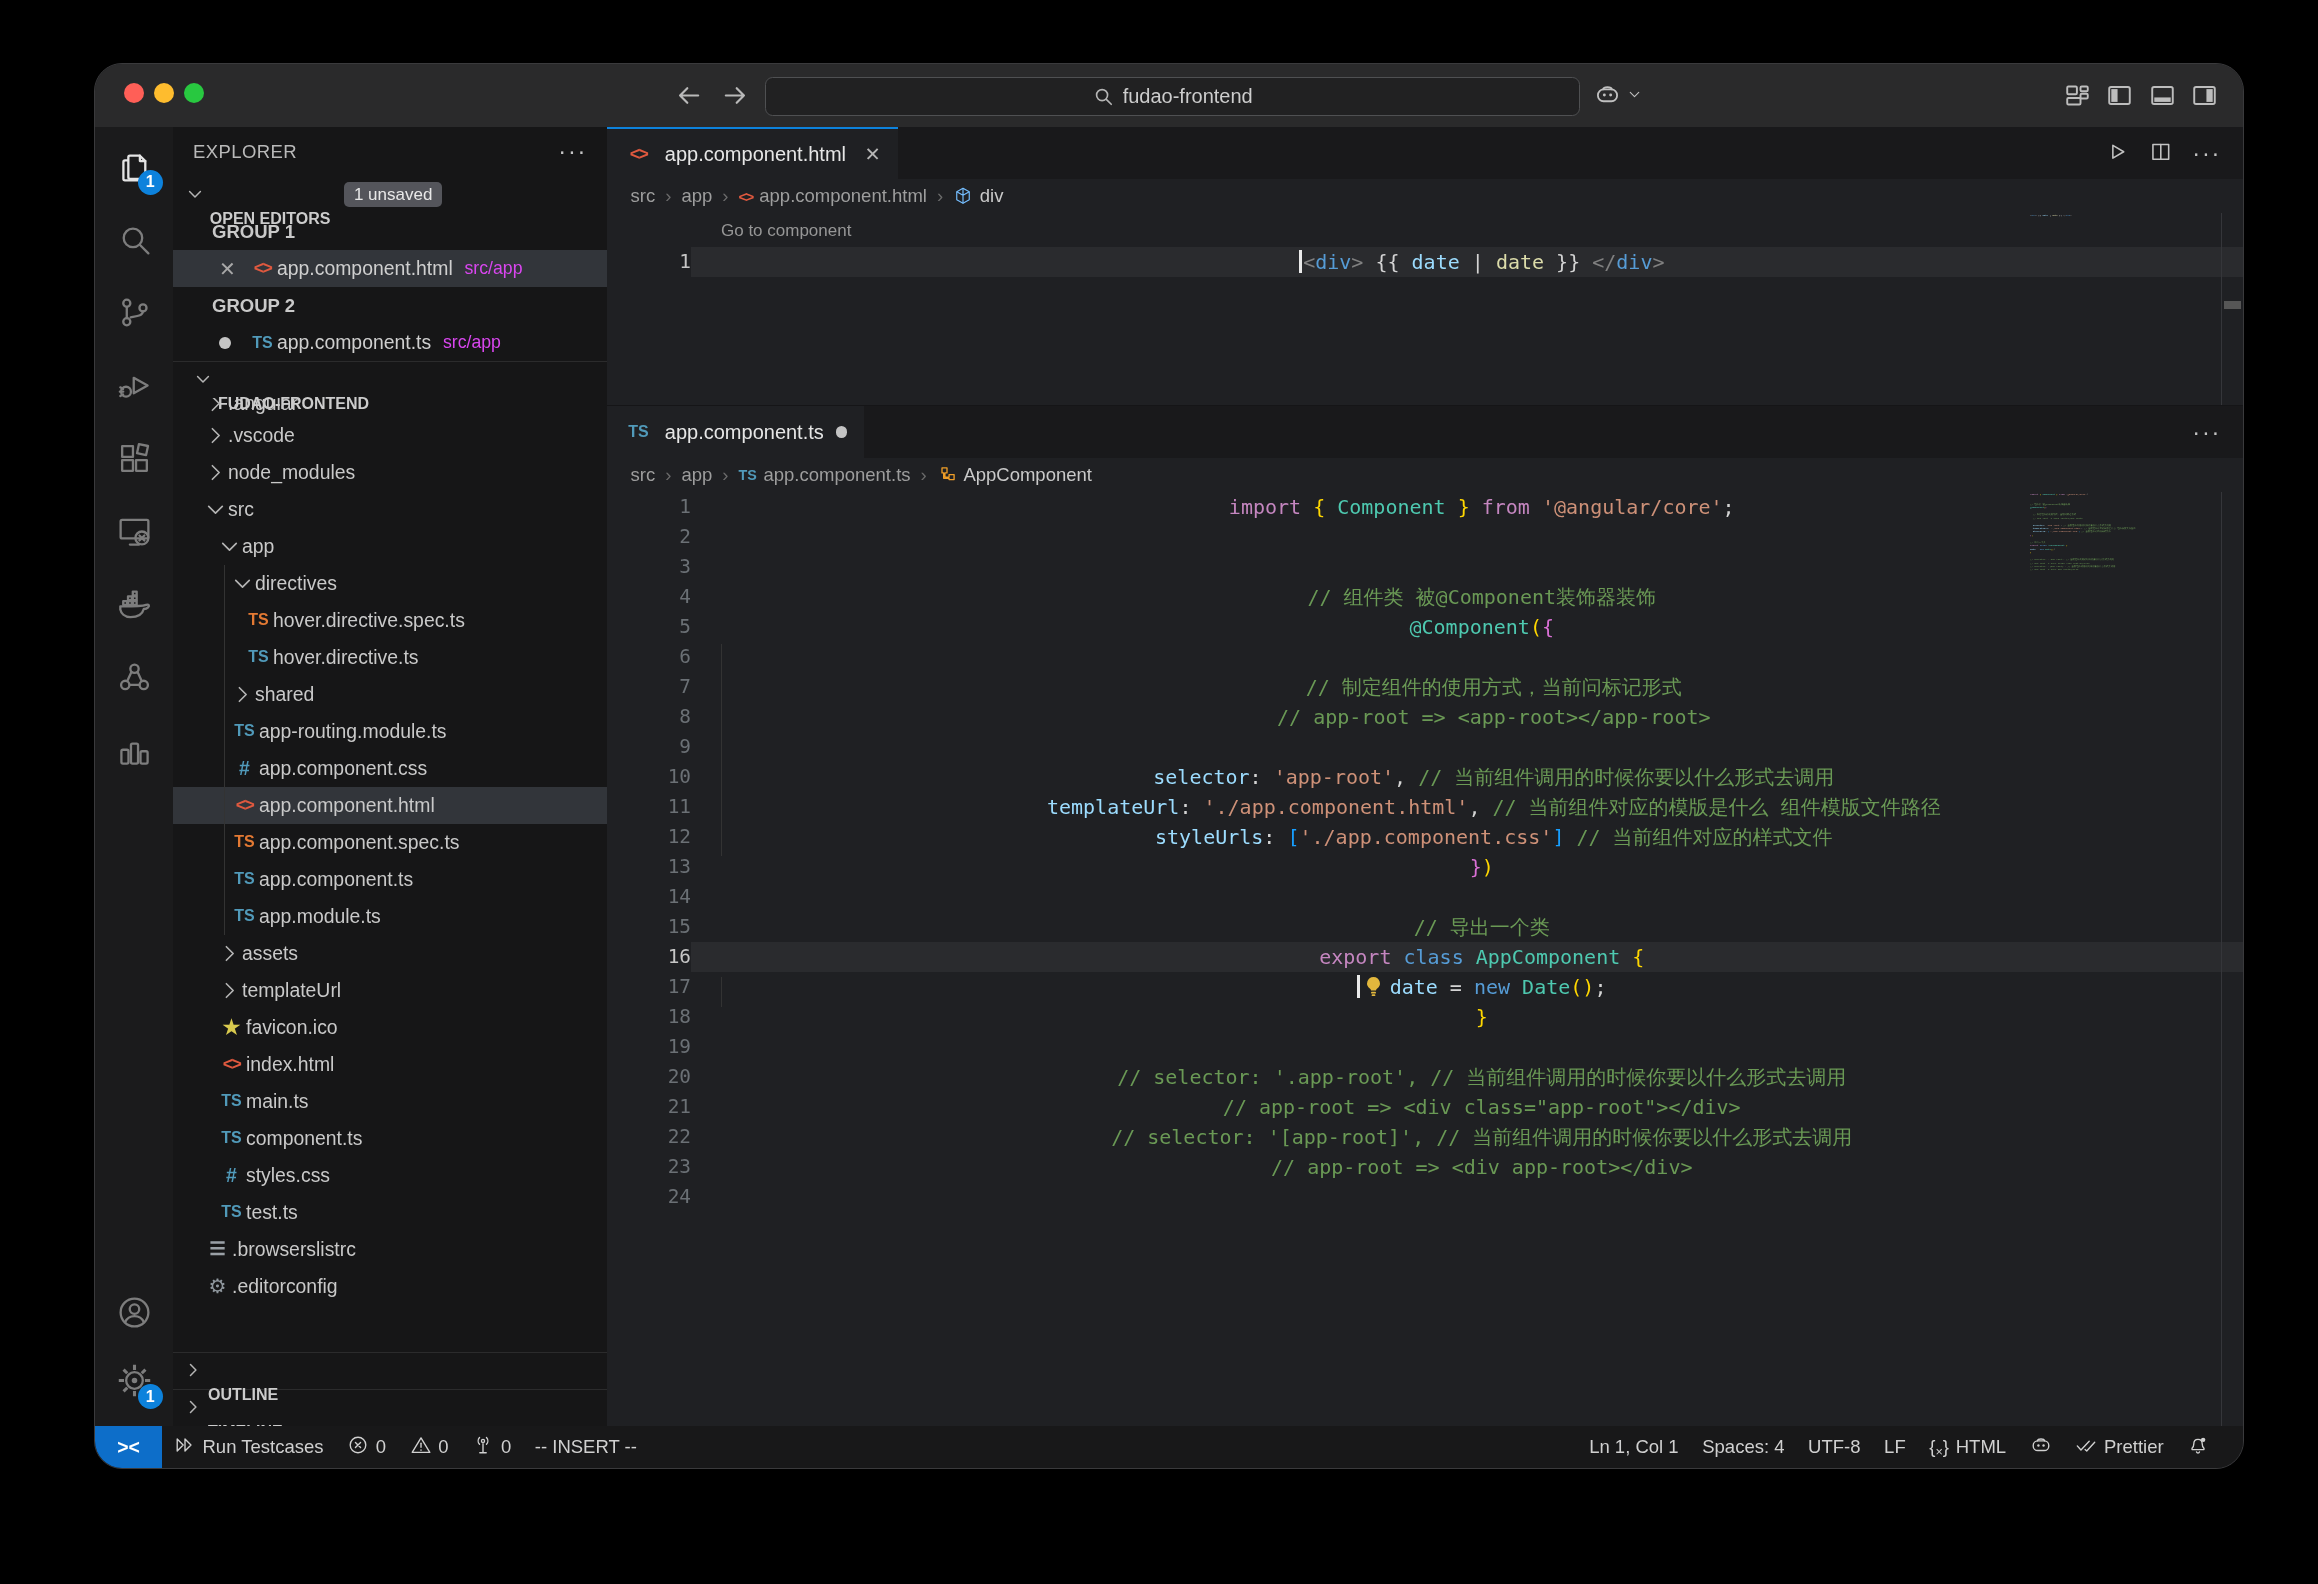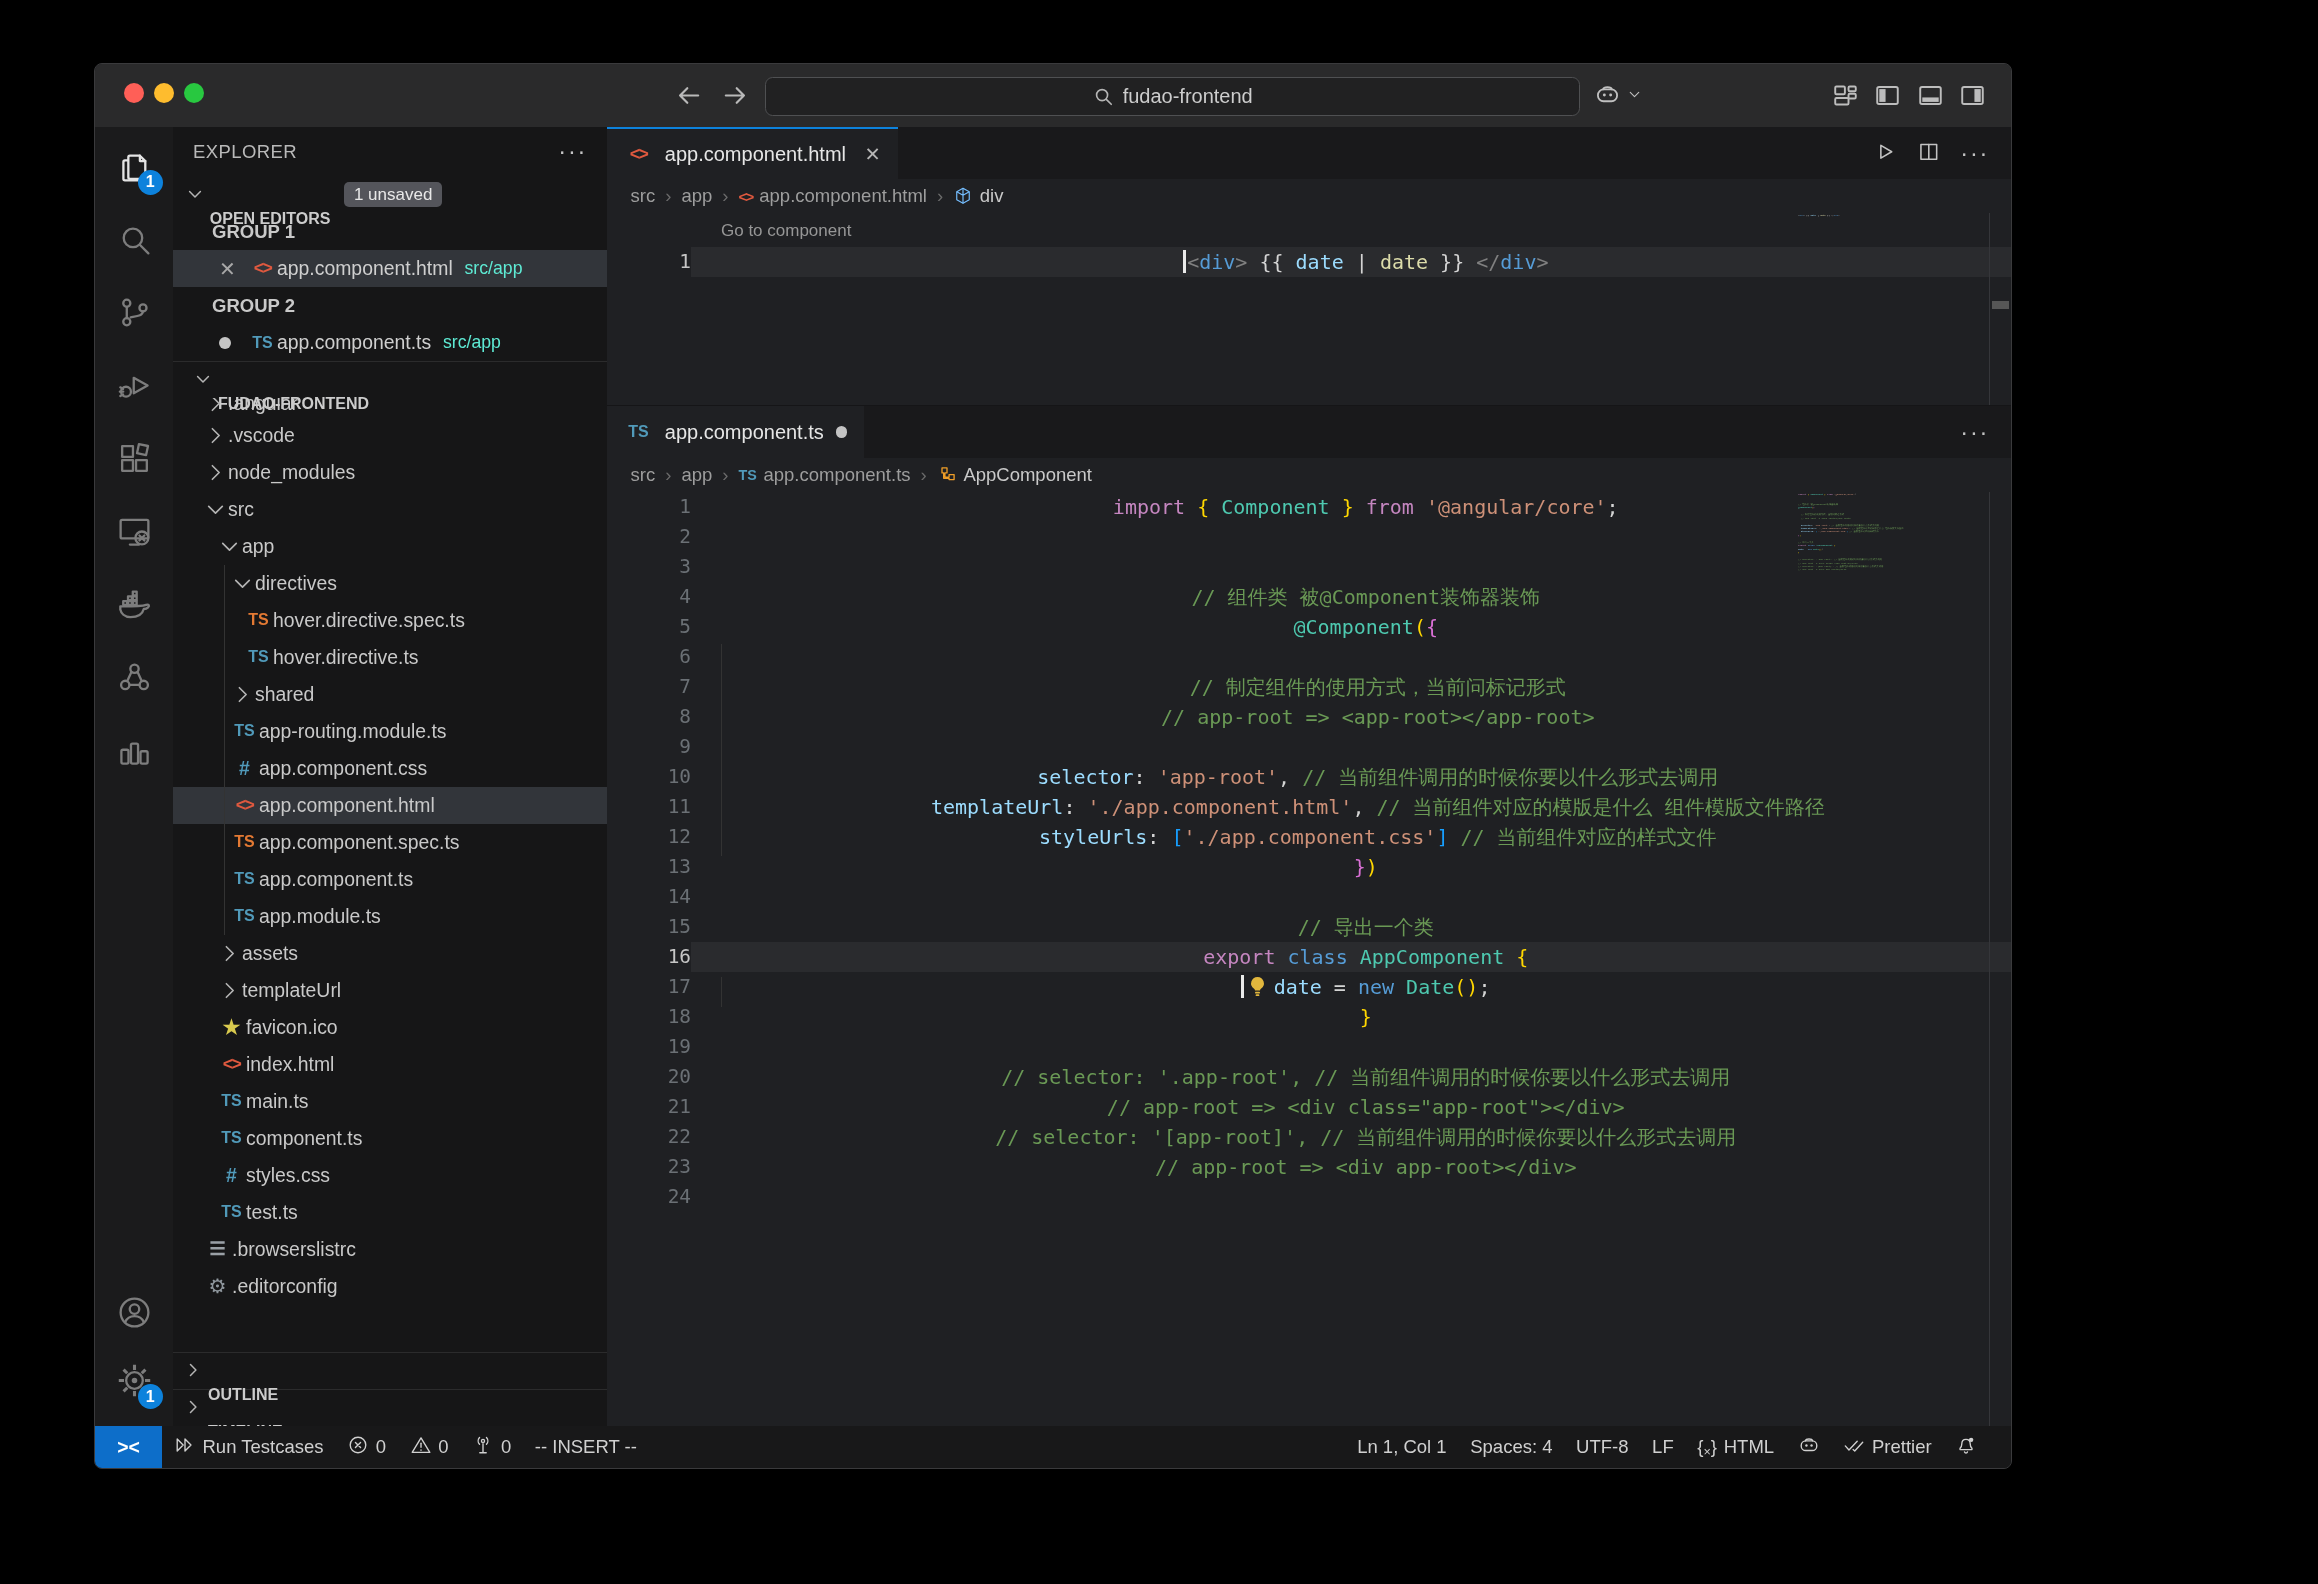--- a/index.html
+++ b/index.html
@@ -1,19 +1,19 @@
 <!DOCTYPE html>
 <html style="--accent: #0d82dc; --badge: #0d82dc; --titlebar: #2a2a2b; --searchbox: #212122; --searchborder: #4f5052; --activitybar: #1b1b1c; --sidebar: #161617; --tabstrip: #19191b; --editor: #1f2023; --statusbar: #181819; --remote: #0d6ec9; --selrow: #32353a; --ln: #6b7075; --lnActive: #c6c6c6; --kw: #C586C0; --kw2: #569CD6; --type: #4EC9B0; --str: #CE9178; --com: #6A9955; --prop: #9CDCFE; --fn: #DCDCAA; --b1: #FFD700; --b2: #DA70D6; --b3: #179FFF; --pun: #d4d4d4; --ab: #808080; --tsBlue: #519aba; --tsOrange: #e37933; --htmlOrange: #e0593f;font-size:13.5px"><head>
 <meta charset="utf-8">
 <style>
   html,body{margin:0;padding:0;background:#000;}
   .screen{position:relative;width:2319px;height:1584px;background:#000;overflow:hidden;
           font-family:"Liberation Sans",sans-serif;-webkit-font-smoothing:antialiased;}
-  .window{position:absolute;left:94px;top:63px;width:1918px;height:1406px;background:var(--editor);
-          border:0.8px solid #3a3a3c;border-radius:8px;overflow:hidden;display:flex;flex-direction:column;box-sizing:border-box;}
+  .window{position:absolute;left:94px;top:63px;width:2150px;height:1406px;background:var(--editor);
+          border:0.8px solid #3a3a3c;border-radius:28px;overflow:hidden;display:flex;flex-direction:column;box-sizing:border-box;}
   
   .titlebar{position:relative;height:63px;flex:0 0 63px;background:var(--titlebar);}
   .tl{position:absolute;top:19.4px;width:20px;height:20px;border-radius:50%;}
   .tl.r{left:29px;background:#ff5f57}.tl.y{left:59px;background:#febc2e}.tl.g{left:89px;background:#28c840}
   .navarr{position:absolute;top:17px;width:29px;height:29px;color:#b9b9b9;}
   .navarr svg{width:29px;height:29px;fill:none;stroke:currentColor;stroke-width:1.8;stroke-linecap:round;stroke-linejoin:round;}
   .searchbox{position:absolute;left:670px;top:12.6px;width:813px;height:37px;background:var(--searchbox);
              border:0.8px solid var(--searchborder);border-radius:7.6px;display:flex;align-items:center;justify-content:center;
              color:#cdcdcd;font-size:20px;gap:8.4px;}
   .searchbox .mag{width:22px;height:22px;color:#b5b5b5}
@@ -53,21 +53,21 @@
   .fico{width:29px;flex:0 0 29px;text-align:center;font-weight:700;}
   .fico svg{width:22px;height:22px;vertical-align:-3.4px;}
   .ico-html{color:var(--htmlOrange);font-size:17.7px;letter-spacing:-1.7px;}
   .ico-tsb{color:var(--tsBlue);font-size:16px;}
   .ico-tso{color:var(--tsOrange);font-size:16px;}
   .ico-css{color:var(--tsBlue);font-size:19.4px;}
   .ico-star{color:#d9ca4e;font-size:20px;}
   .ico-list{color:#9aa0a6;font-size:18.5px;}
   .ico-gearf{color:#8f979e;font-size:20px;font-weight:400;}
   .flabel{white-space:nowrap;}
-  .fpath{margin-left:11.8px;color:#5eead4;font-size:17.7px;}
+  .fpath{margin-left:11.8px;color:#d946ef;font-size:17.7px;}
   .proj{border-top:0.8px solid #2b2b2c;padding-left:20px;}
   .tree{position:relative;}
   .trow{height:37px;display:flex;align-items:center;box-sizing:border-box;color:#c9c9c9;white-space:nowrap;}
   .trow.sel{background:var(--selrow);}
   .clipwrap{height:18.5px;overflow:hidden;}
   .clipwrap .trow{margin-top:-13.5px;}
   .guide{position:absolute;width:1.3px;background:#333;}
   .sb-sections{margin-top:auto;}
   .sb-sec{border-top:0.8px solid #2b2b2c;padding-left:10px;}
   

